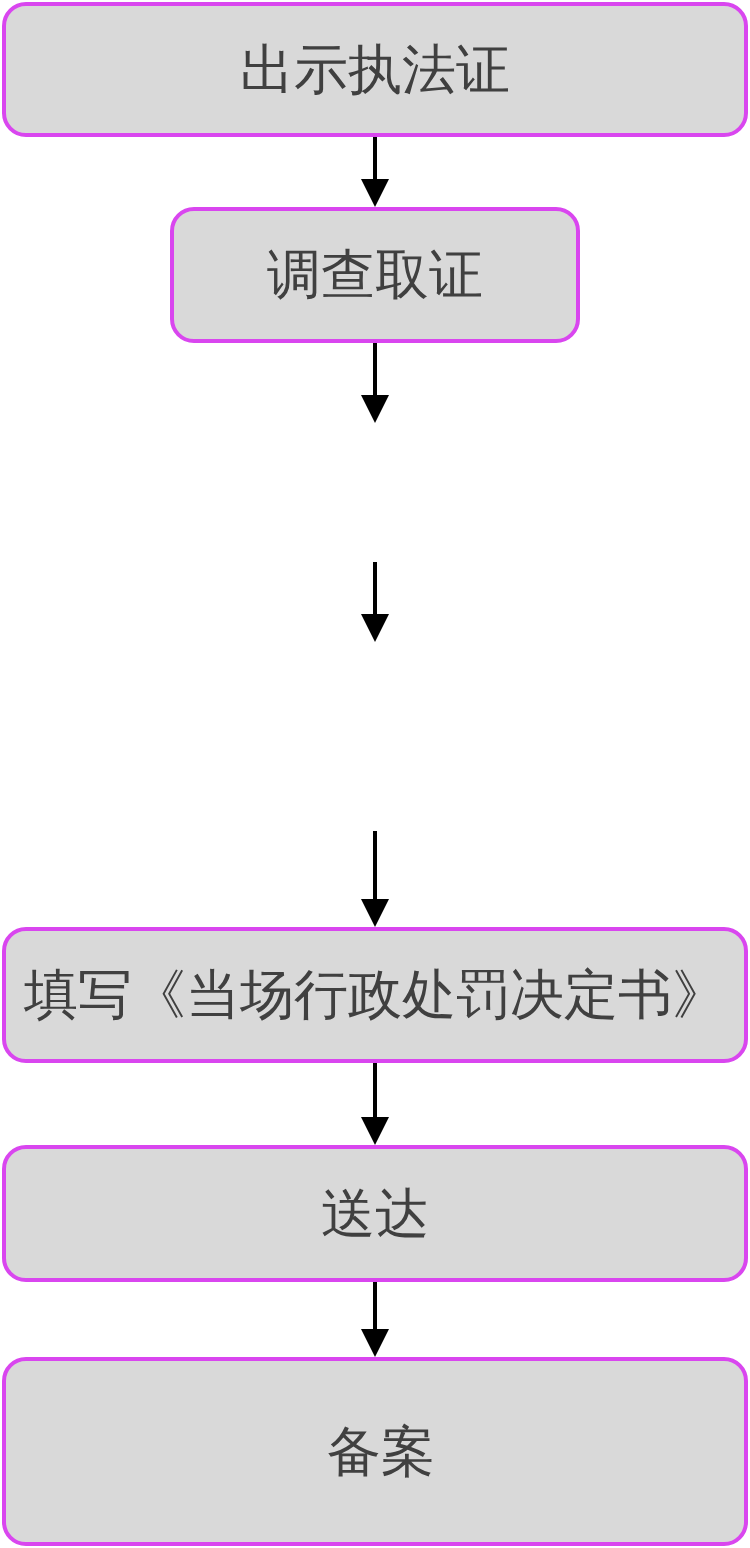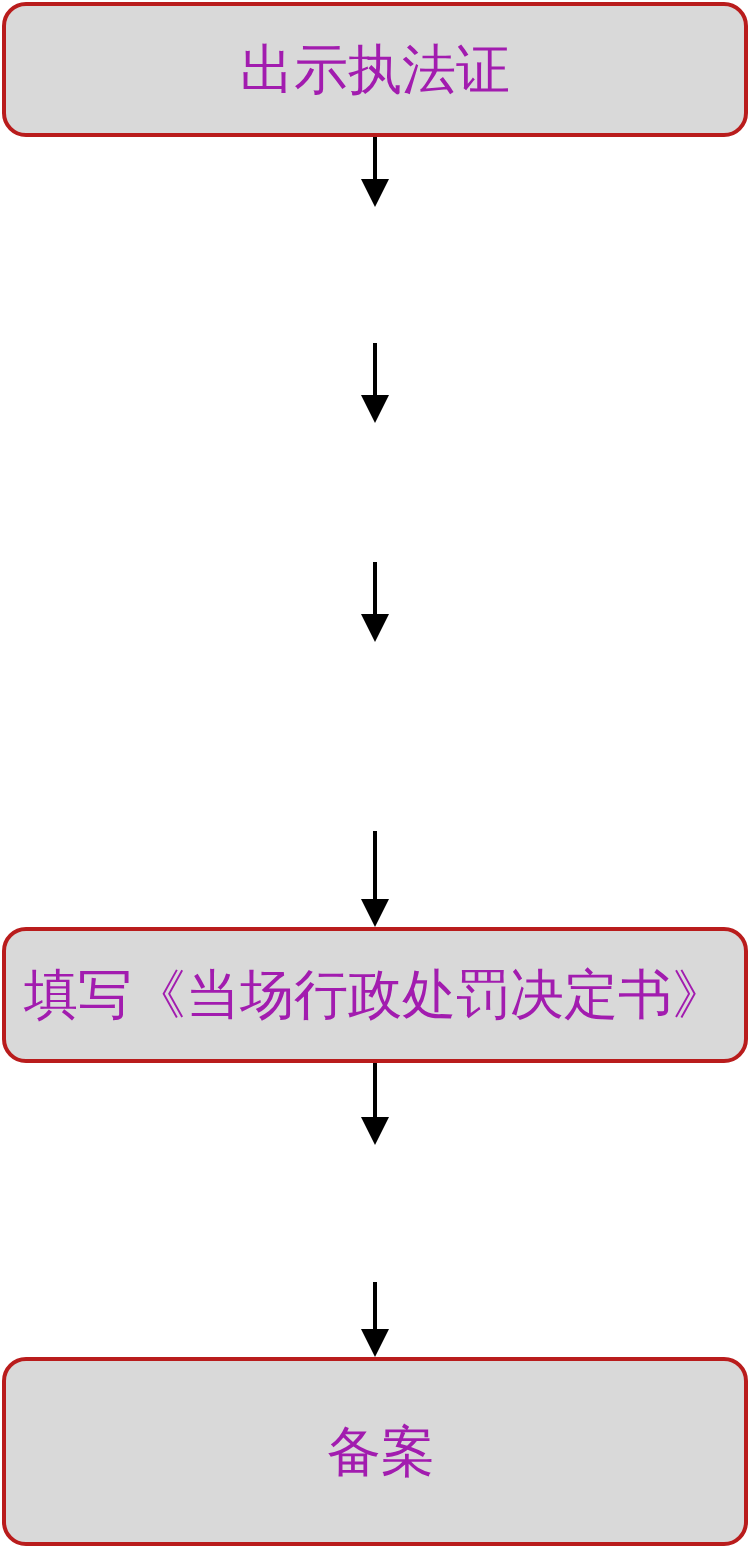--- a/index.html
+++ b/index.html
@@ -8,29 +8,29 @@
     position: relative;
     width: 750px;
     height: 1548px;
     background: #ffffff;
     overflow: hidden;
     font-family: "DejaVu Serif", "Liberation Serif", serif;
   }
   .node {
     position: absolute;
     background: #d9d9d9;
-    border: 4px solid #b91c1c;
+    border: 4px solid #d946ef;
     border-radius: 24px;
     display: flex;
     align-items: center;
     justify-content: center;
     text-align: center;
     font-size: 54px;
     line-height: 1.1;
-    color: #a21caf;
+    color: #404040;
     white-space: nowrap;
   }
   .node.full   { left: 2px;   width: 746px; }
   .node.narrow { left: 170px; width: 410px; }
   .arrow {
     position: absolute;
     left: 0;
     width: 750px;
   }
   .arrow .shaft {
@@ -61,20 +61,23 @@
 
   <div class="node full" style="top:2px; height:135px;">
     <span>出示执法证</span>
   </div>
 
   <div class="arrow" style="top:137px; height:70px;">
     <div class="shaft"></div>
     <div class="head"></div>
   </div>
 
+  <div class="node narrow" style="top:207px; height:136px;">
+    <span>调查取证</span>
+  </div>
 
   <div class="arrow" style="top:343px; height:80px;">
     <div class="shaft"></div>
     <div class="head"></div>
   </div>
 
 
   <div class="arrow" style="top:562px; height:80px;">
     <div class="shaft"></div>
     <div class="head"></div>
@@ -88,20 +91,23 @@
 
   <div class="node full" style="top:927px; height:136px;">
     <span>填写《当场行政处罚决定书》</span>
   </div>
 
   <div class="arrow" style="top:1063px; height:82px;">
     <div class="shaft"></div>
     <div class="head"></div>
   </div>
 
+  <div class="node full" style="top:1145px; height:137px;">
+    <span>送达</span>
+  </div>
 
   <div class="arrow" style="top:1282px; height:75px;">
     <div class="shaft"></div>
     <div class="head"></div>
   </div>
 
   <div class="node full" style="top:1357px; height:189px;padding-left:12px;">
     <span>备案</span>
   </div>
 

